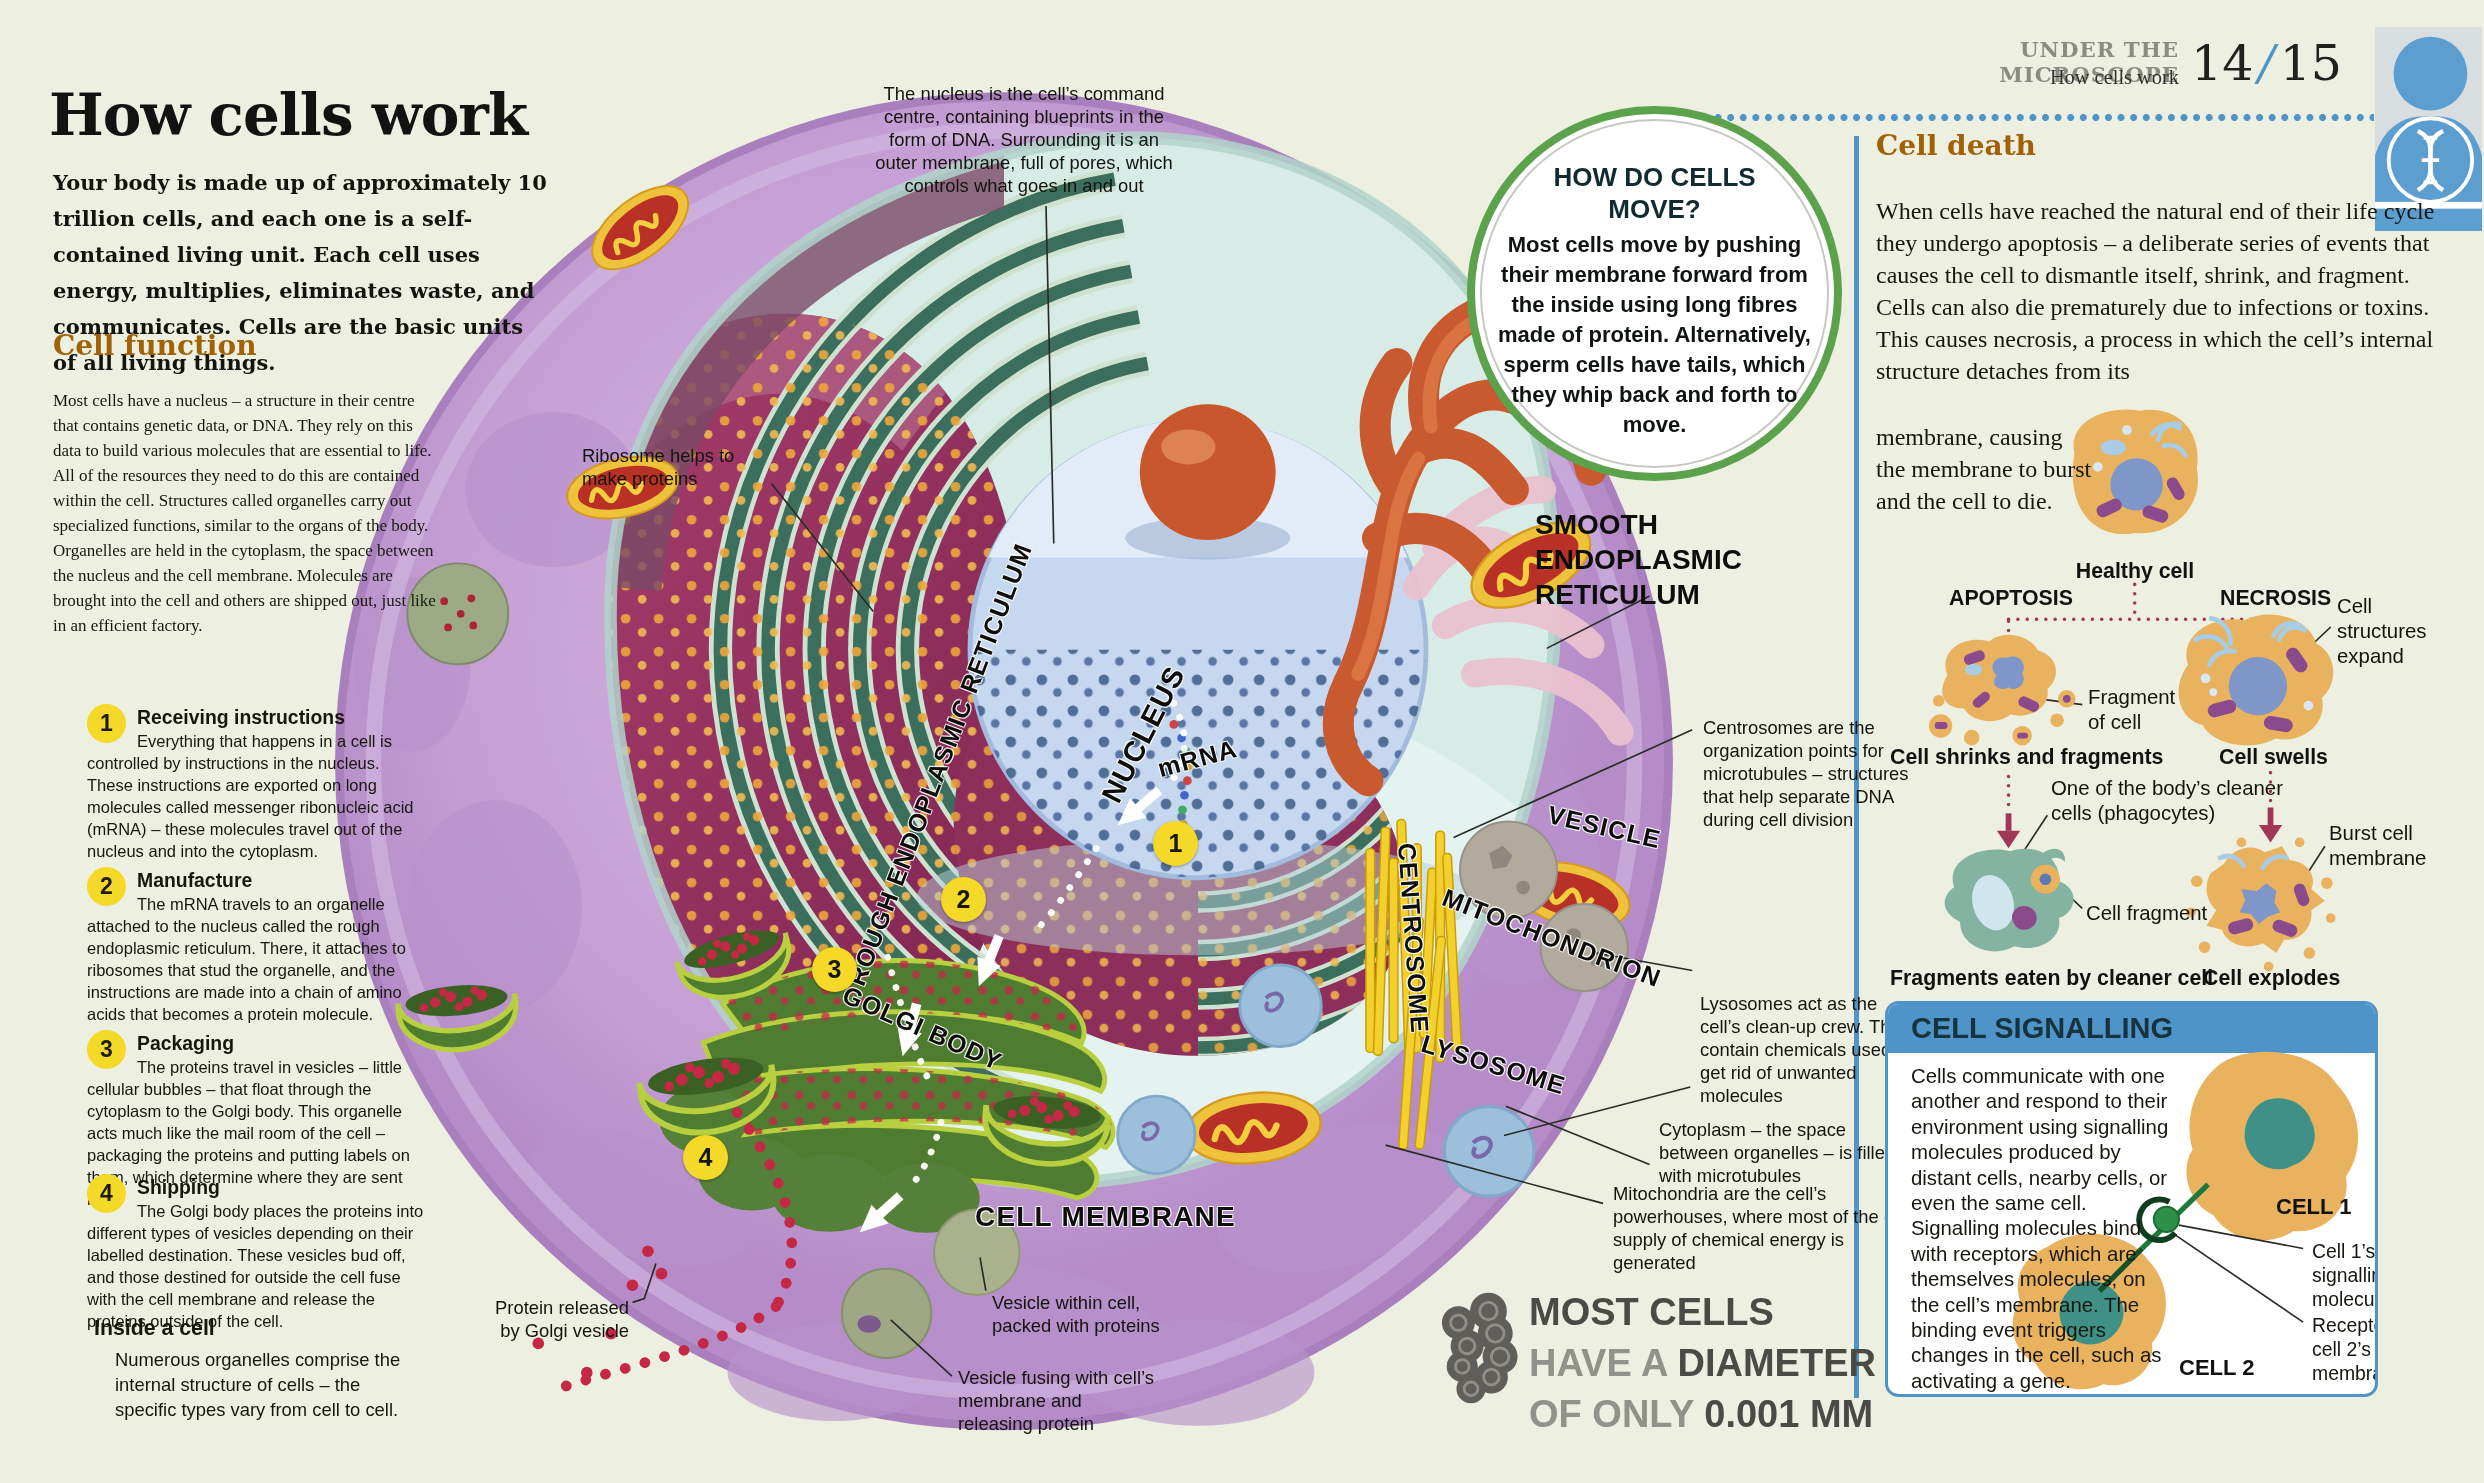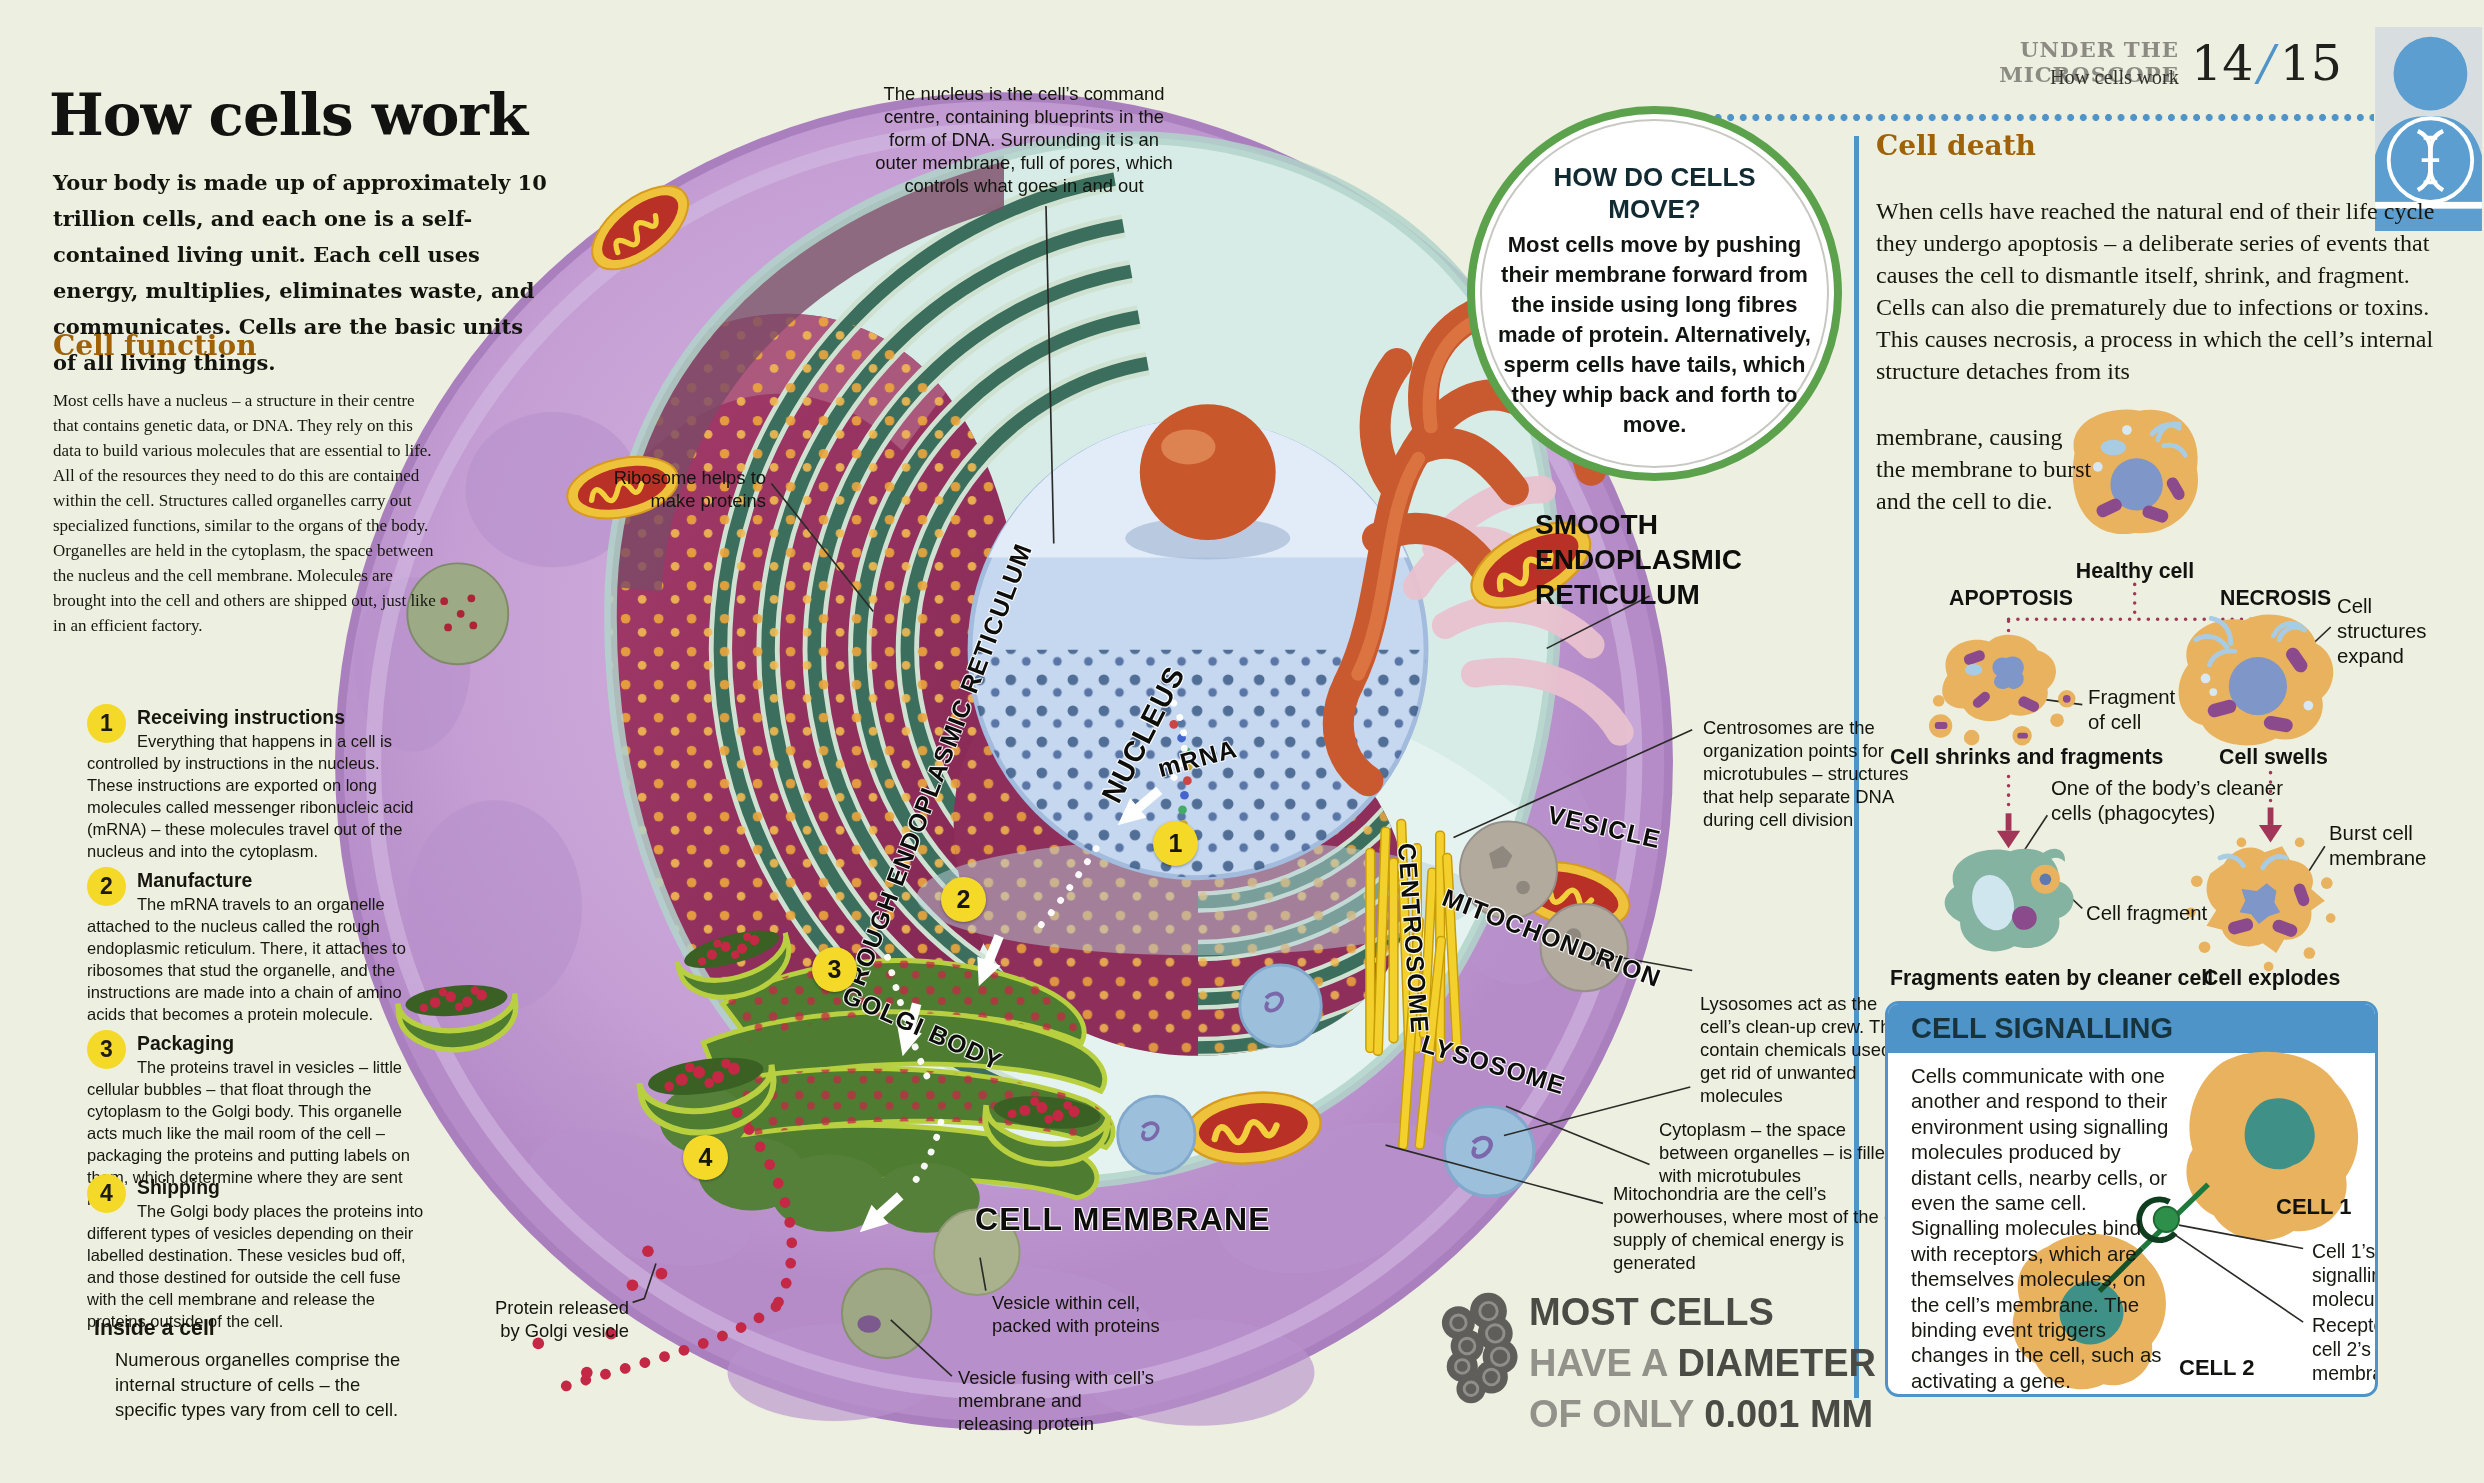--- a/index.html
+++ b/index.html
@@ -494,31 +494,31 @@
   <div class="step" style="top:1176px">
     <div class="num">4</div>
     <div class="step-title">Shipping</div>
     <div class="step-body">The Golgi body places the proteins into different types of vesicles depending on their labelled destination. These vesicles bud off, and those destined for outside the cell fuse with the cell membrane and release the proteins outside of the cell.</div>
   </div>
 
   <div class="abs" id="inside-head">Inside a cell</div>
   <div class="abs" id="inside-body">Numerous organelles comprise the internal structure of cells – the specific types vary from cell to cell.</div>
 
   <div class="abs note" style="left:868px;top:82px;width:312px;text-align:center">The nucleus is the cell’s command centre, containing blueprints in the form of DNA. Surrounding it is an outer membrane, full of pores, which controls what goes in and out</div>
-  <div class="abs note" style="left:582px;top:466px;width:184px;text-align:right">Ribosome helps to make proteins</div>
+  <div class="abs note" style="left:582px;top:444px;width:184px;text-align:left">Ribosome helps to make proteins</div>
 
   <div class="orglabel" style="left:844px;top:980px;transform:rotate(-69deg)">ROUGH ENDOPLASMIC RETICULUM</div>
   <div class="orglabel" style="left:1097px;top:794px;font-size:29px;transform:rotate(-63deg)">NUCLEUS</div>
   <div class="orglabel" style="left:1155px;top:757px;transform:rotate(-15deg)">mRNA</div>
   <div class="orglabel" style="left:1419px;top:842px;transform:rotate(86deg)">CENTROSOME</div>
   <div class="orglabel" style="left:1448px;top:885px;transform:rotate(21deg)">MITOCHONDRION</div>
   <div class="orglabel" style="left:1551px;top:802px;transform:rotate(13deg)">VESICLE</div>
   <div class="orglabel" style="left:1426px;top:1031px;transform:rotate(17deg)">LYSOSOME</div>
   <div class="orglabel" style="left:849px;top:982px;transform:rotate(24deg)">GOLGI BODY</div>
-  <div class="orglabel" style="left:975px;top:1203px;font-size:32px">CELL MEMBRANE</div>
+  <div class="orglabel" style="left:975px;top:1203px;font-size:28px">CELL MEMBRANE</div>
   <div class="abs" id="smooth-er-head" style="width:320px">SMOOTH ENDOPLASMIC RETICULUM</div>
 
   <div class="dnum" style="left:1153px;top:821px">1</div>
   <div class="dnum" style="left:941px;top:877px">2</div>
   <div class="dnum" style="left:812px;top:947px">3</div>
   <div class="dnum" style="left:683px;top:1135px">4</div>
 
   <div class="abs note" style="left:1703px;top:716px;width:212px">Centrosomes are the organization points for microtubules – structures that help separate DNA during cell division</div>
   <div class="abs note" style="left:1700px;top:992px;width:212px">Lysosomes act as the cell’s clean-up crew. They contain chemicals used to get rid of unwanted molecules</div>
   <div class="abs note" style="left:1659px;top:1118px;width:250px">Cytoplasm – the space between organelles – is filled with microtubules</div>

